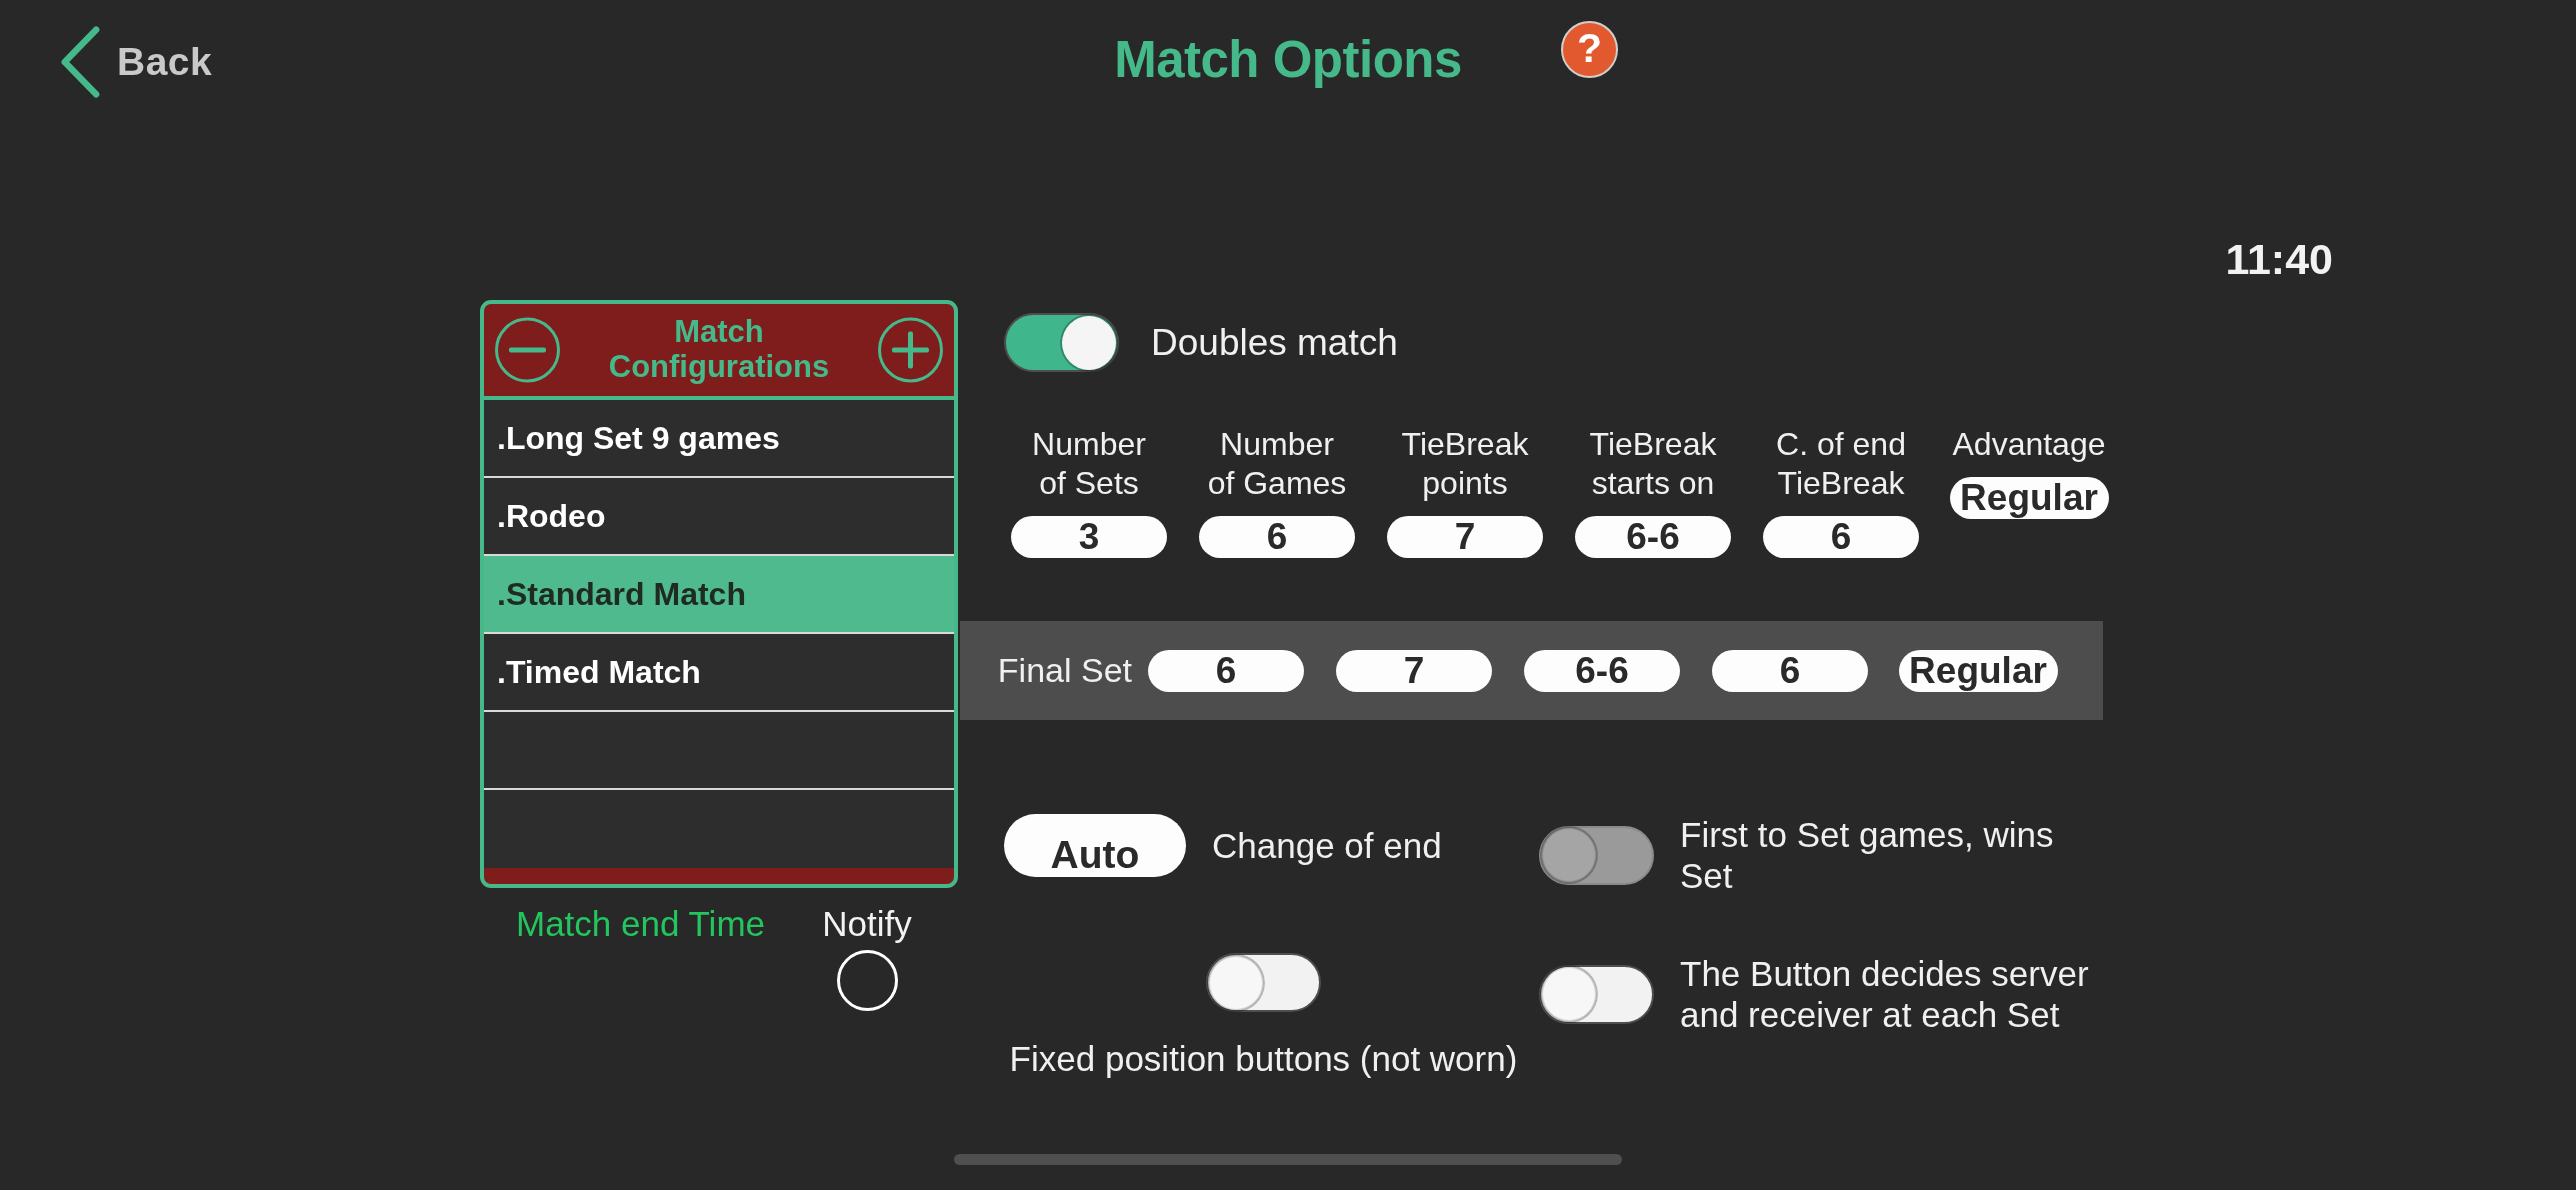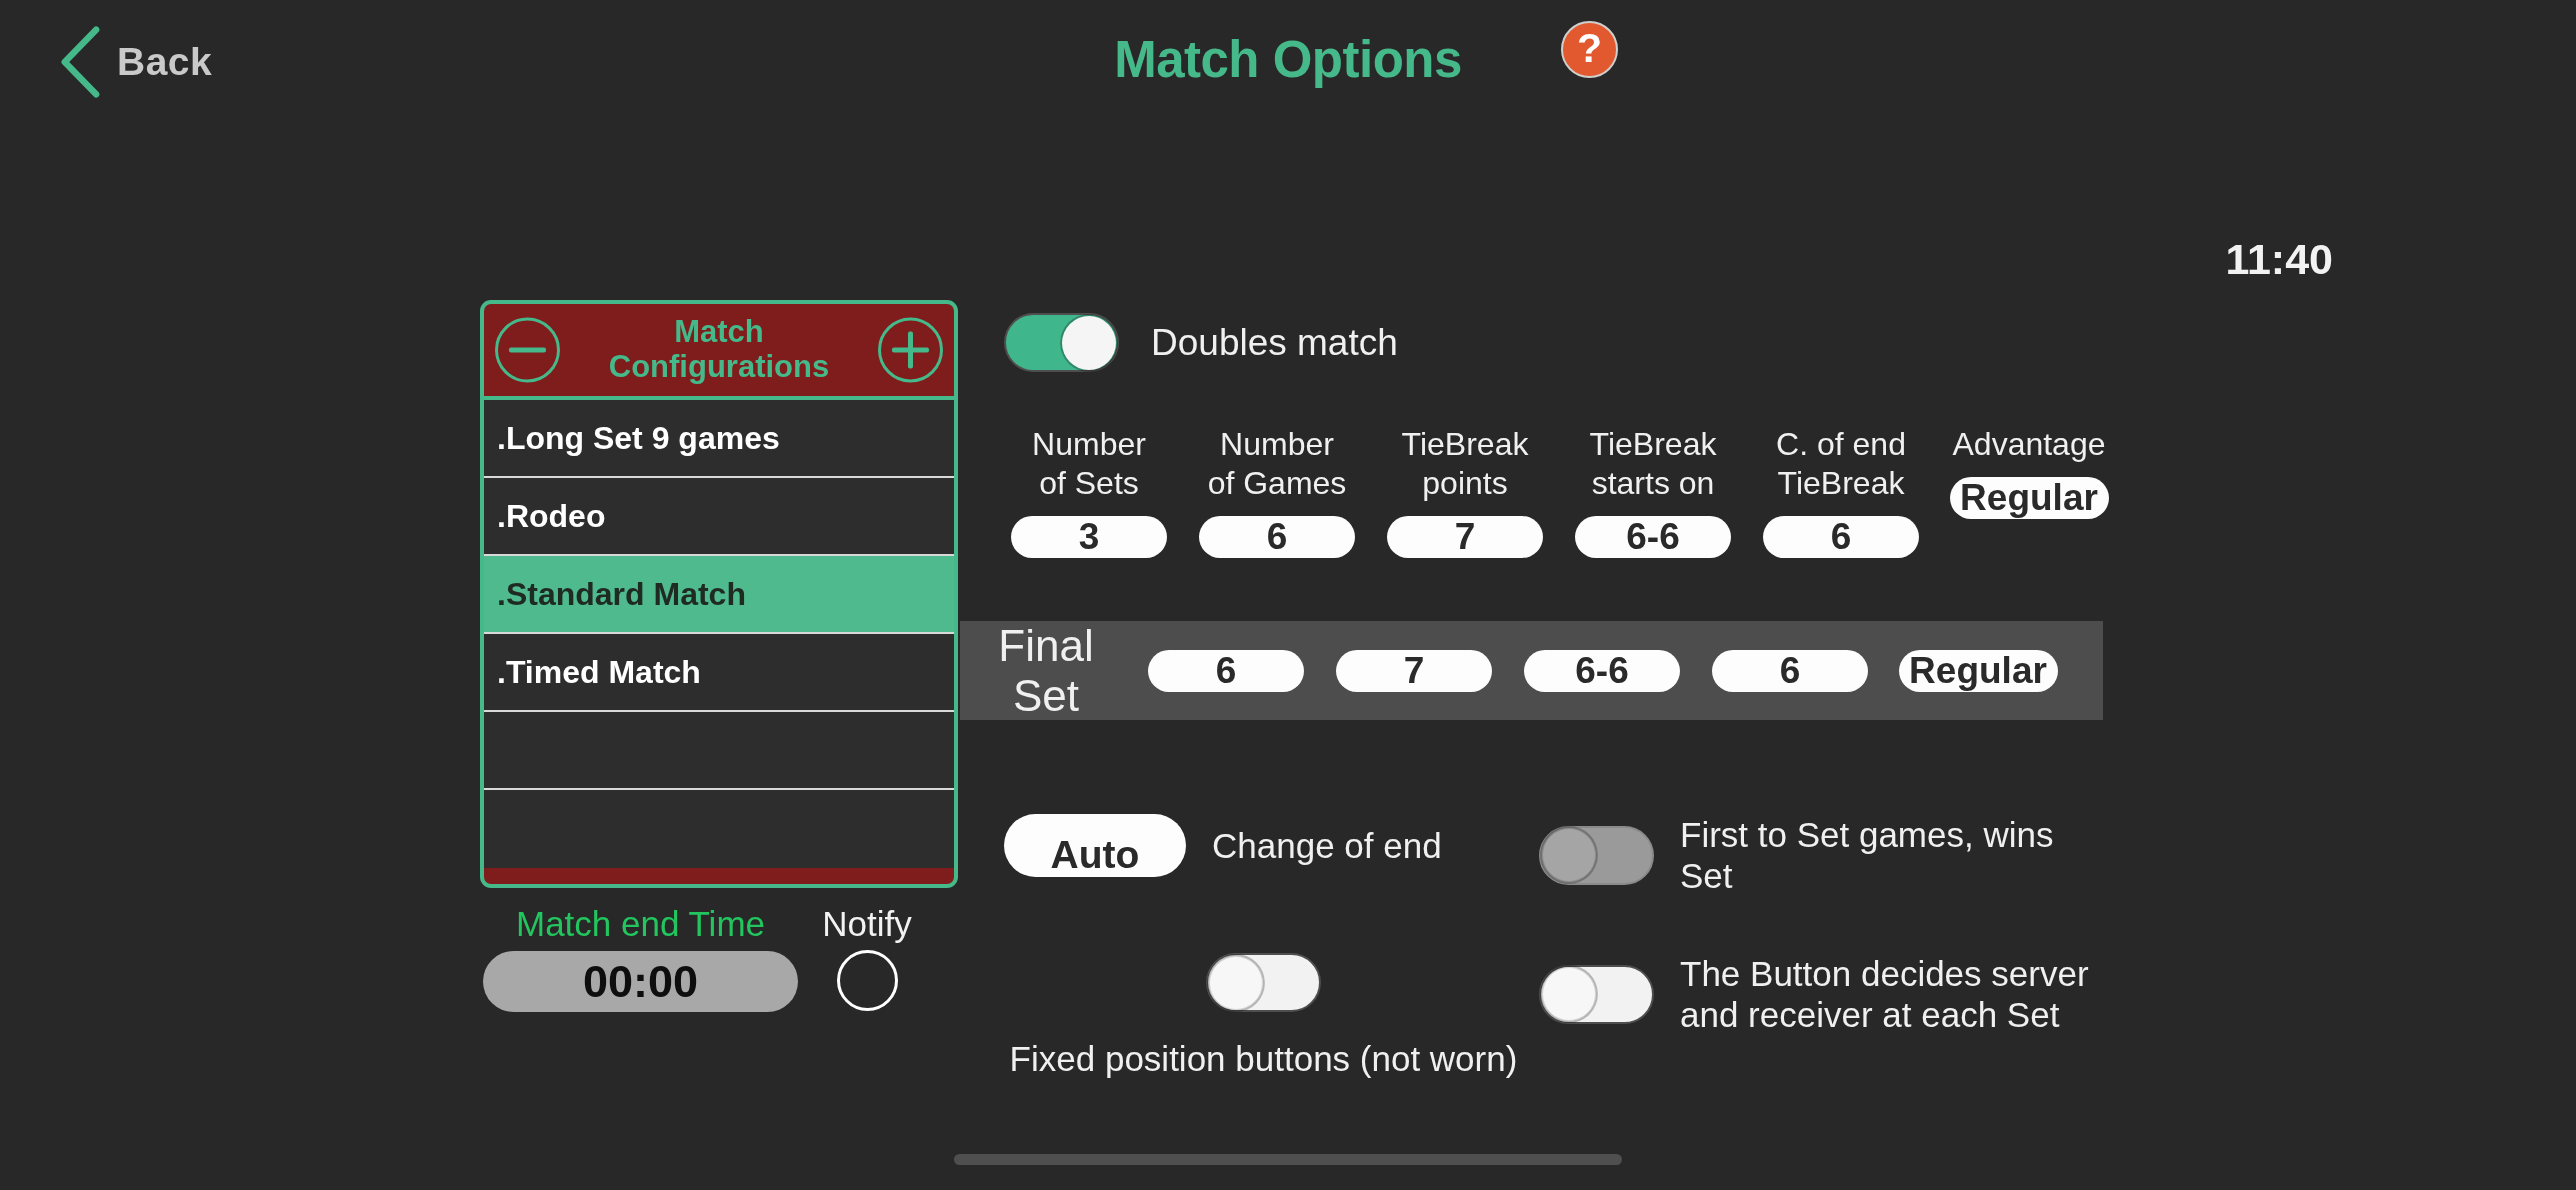--- a/index.html
+++ b/index.html
@@ -135,21 +135,21 @@
   .pill span { font-size:37px; font-weight:bold; color:#2a2a2a; }
   .pill.wide { width:159px; }
 
   
   .final-band {
     position:absolute; left:960px; top:621px;
     width:1143px; height:99px; background:#4d4d4d;
     display:flex; align-items:center;
   }
   .final-label {
-    width:172px; text-align:center; font-size:44px; color:#f0f0f0;
+    width:172px; text-align:right; font-size:34px; color:#f0f0f0;
   }
   .final-cells { display:flex; }
   .final-cells .cellwrap { width:188px; display:flex; justify-content:center; }
   .final-cells .pill { margin:0; }
 
   
   .opt-row { position:absolute; display:flex; align-items:center; gap:26px; }
   .opt-label { font-size:35px; color:#f0f0f0; line-height:1.18; }
   .auto-pill {
     width:182px; height:63px; border-radius:32px; background:#fdfdfd;
@@ -217,23 +217,20 @@
         <span class="cfg-label"></span>
       </div>
       <div class="cfg-row empty">
         <span class="cfg-label"></span>
       </div>
     </div>
   </div>
 
   <div class="endtime-wrap">
     <div class="endtime-label">Match end Time</div>
-    <div class="endtime-pill">
-      <span class="endtime-value">00:00</span>
-    </div>
   </div>
   <div class="notify-wrap">
     <div class="notify-label">Notify</div>
     <div class="notify-circle"></div>
   </div>
 
   <div class="doubles-row">
     <div class="toggle on">
         <i class="knob"></i>
       </div>

